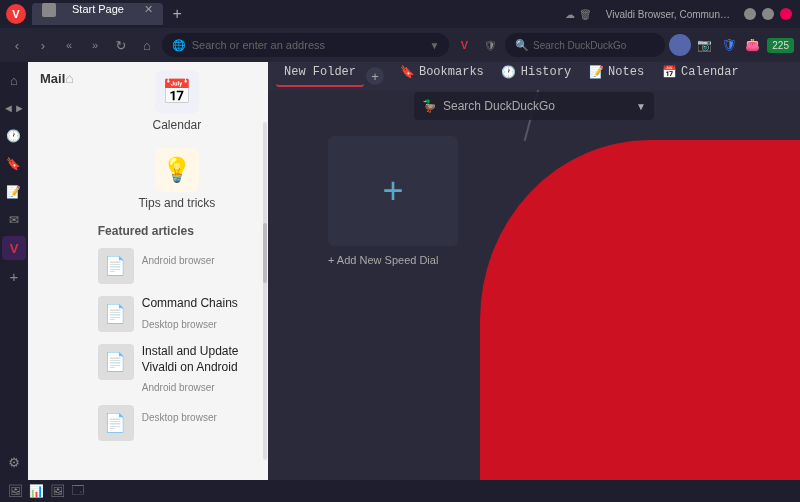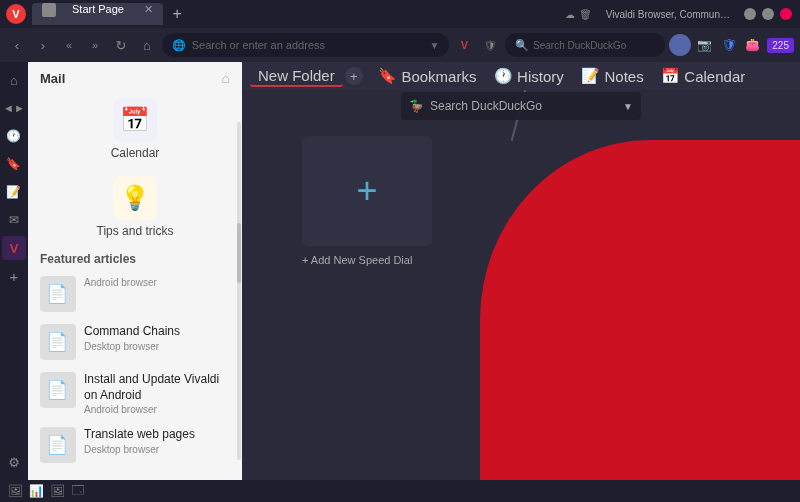--- a/index.html
+++ b/index.html
@@ -105,21 +105,21 @@
       font-size: 11px; color: #aaa; cursor: pointer;
     }
     .avatar-btn {
       width: 22px; height: 22px;
       border-radius: 50%;
       background: #5566aa;
       display: flex; align-items: center; justify-content: center;
       font-size: 11px; color: white; cursor: pointer;
     }
     .ext-btn {
-      background: #6d28d9;
+      background: #15803d;
       border-radius: 3px;
       padding: 2px 5px;
       font-size: 10px; color: #ddd;
       cursor: pointer;
     }
 
     
     #main {
       display: flex;
       height: calc(502px - 28px - 34px - 22px);
@@ -141,24 +141,24 @@
       display: flex; align-items: center; justify-content: center;
       font-size: 13px; color: #888; cursor: pointer;
     }
     .sidebar-icon.active { background: #3a2255; color: #cc3344; }
     .sidebar-icon-bottom {
       margin-top: auto;
     }
 
     
     #panel {
-      width: 214px;
+      width: 240px;
       background: #f5f5f5;
       display: flex;
-      flex-direction: column;
+      flex-direction: row;
       overflow: hidden;
       position: relative;
     }
     #panel-header {
       padding: 8px 12px 4px;
       font-size: 13px; font-weight: bold;
       color: #333;
       background: #f5f5f5;
     }
 
@@ -196,21 +196,21 @@
     .article-thumb {
       width: 36px; height: 36px;
       background: #ddd;
       border-radius: 4px;
       flex-shrink: 0;
       display: flex; align-items: center; justify-content: center;
       font-size: 18px;
     }
     .article-text { flex: 1; }
     .article-title { font-size: 12px; color: #222; font-weight: 500; line-height: 1.3; }
-    .article-sub { font-size: 10px; color: #888; margin-top: 1px; }
+    .article-sub { font-size: 10px; color: #888; margin-top: 7px; }
 
     #panel-scroll {
       overflow-y: auto;
       flex: 1;
     }
     #panel-scroll::-webkit-scrollbar { width: 4px; }
     #panel-scroll::-webkit-scrollbar-thumb { background: #ccc; border-radius: 2px; }
 
     
     #content {
@@ -226,24 +226,25 @@
       background: #2d2d3f;
       display: flex;
       align-items: center;
       padding: 0 8px;
       gap: 2px;
     }
     .bm-btn {
       height: 22px;
       border-radius: 3px;
       padding: 0 8px;
-      display: flex; align-items: center; gap: 4px;
-      font-size: 15px; color: #ccc;
+      display: flex; align-items: flex-start; gap: 4px;
+      font-size: 12px; color: #ccc;
       cursor: pointer;
       background: transparent;
+      font-family: Liberation Mono, monospace;
     }
     .bm-btn.new-folder {
       border-bottom: 2px solid #cc3344;
     }
     .bm-add {
       width: 18px; height: 18px;
       border-radius: 50%;
       background: #3a3a4f;
       display: flex; align-items: center; justify-content: center;
       font-size: 13px; color: #aaa; cursor: pointer;
@@ -488,21 +489,20 @@
         <div class="article-thumb">📄</div>
         <div class="article-text">
           <div class="article-title">Install and Update Vivaldi on Android</div>
           <div class="article-sub">Android browser</div>
         </div>
       </div>
 
       <div class="article-item">
         <div class="article-thumb">📄</div>
         <div class="article-text">
-          <div class="article-title">Translate web pages</div>
           <div class="article-sub">Desktop browser</div>
         </div>
       </div>
     </div>
     <div id="panel-scrollbar">
       <div id="panel-scrollbar-thumb"></div>
     </div>
   </div>
 
   <div id="content">

